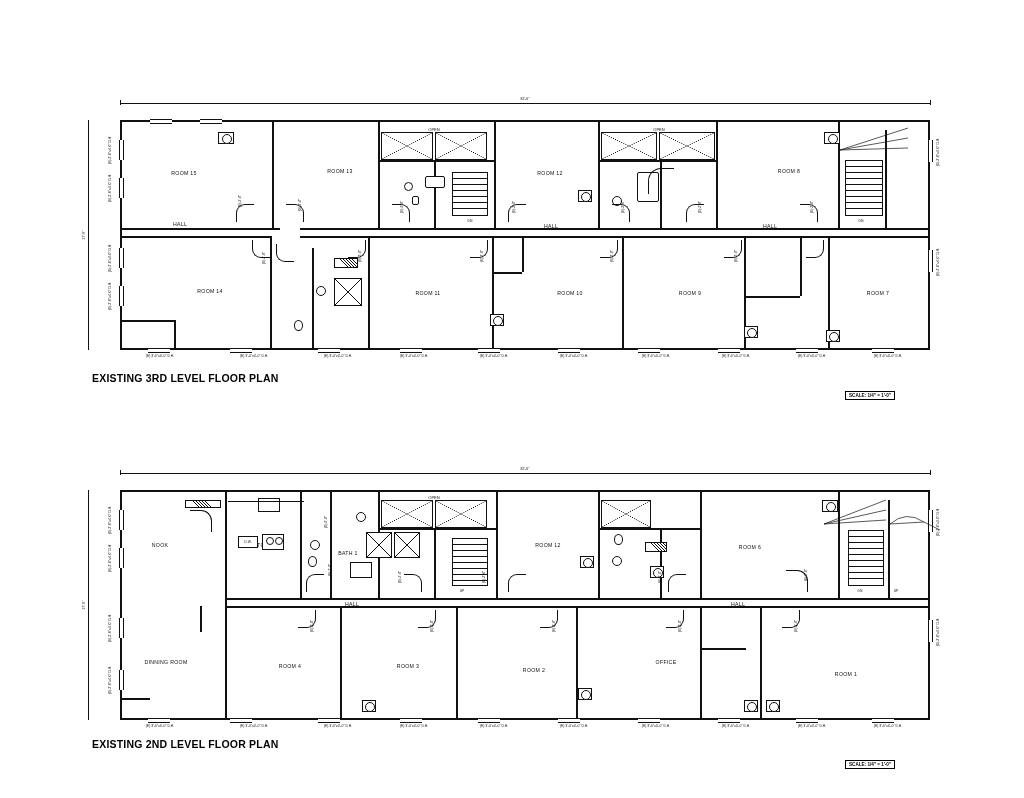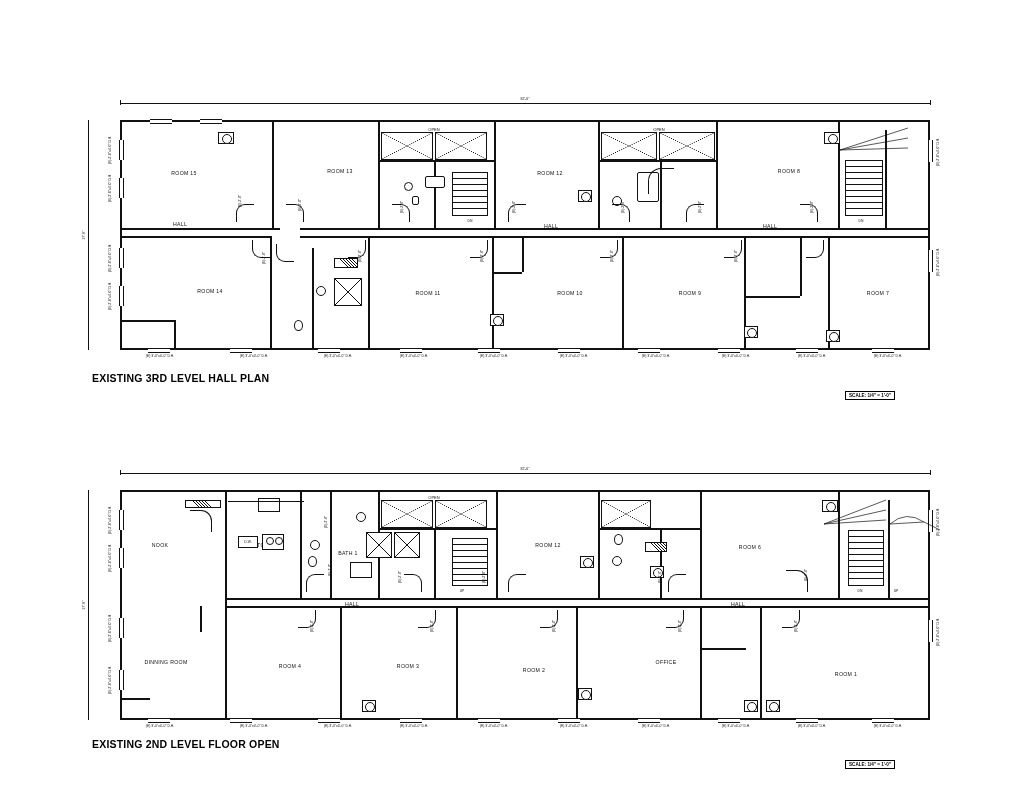--- a/index.html
+++ b/index.html
@@ -265,21 +265,21 @@
     <div class="tiny" style="left:494px;top:356px;">(E) 3'-0"x4'-0" D.H.</div>
     <div class="tiny" style="left:574px;top:356px;">(E) 3'-0"x4'-0" D.H.</div>
     <div class="tiny" style="left:656px;top:356px;">(E) 3'-0"x4'-0" D.H.</div>
     <div class="tiny" style="left:736px;top:356px;">(E) 3'-0"x4'-0" D.H.</div>
     <div class="tiny" style="left:812px;top:356px;">(E) 3'-0"x4'-0" D.H.</div>
     <div class="tiny" style="left:888px;top:356px;">(E) 3'-0"x4'-0" D.H.</div>
 
     <div class="win" style="left:150px;top:119px;width:22px;height:3px;"></div>
     <div class="win" style="left:200px;top:119px;width:22px;height:3px;"></div>
 
-    <div class="title" style="left:92px;top:372px;">EXISTING 3RD LEVEL HALL PLAN</div>
+    <div class="title" style="left:92px;top:372px;">EXISTING 3RD LEVEL FLOOR PLAN</div>
     <div class="scale" style="left:845px;top:391px;">SCALE: 1/4" = 1'-0"</div>
   </div>
 
   <div class="plan" style="left:0;top:370px;width:1024px;height:428px;">
 
     <div class="dim h" style="left:120px;top:103px;width:810px;"></div>
     <div class="tick" style="left:120px;top:100px;"></div>
     <div class="tick" style="left:930px;top:100px;"></div>
     <div class="dimtext" style="left:525px;top:99px;">82'-6"</div>
 
@@ -473,17 +473,17 @@
     <div class="tiny" style="left:254px;top:356px;">(E) 3'-0"x4'-0" D.H.</div>
     <div class="tiny" style="left:338px;top:356px;">(E) 3'-0"x4'-0" D.H.</div>
     <div class="tiny" style="left:414px;top:356px;">(E) 3'-0"x4'-0" D.H.</div>
     <div class="tiny" style="left:494px;top:356px;">(E) 3'-0"x4'-0" D.H.</div>
     <div class="tiny" style="left:574px;top:356px;">(E) 3'-0"x4'-0" D.H.</div>
     <div class="tiny" style="left:656px;top:356px;">(E) 3'-0"x4'-0" D.H.</div>
     <div class="tiny" style="left:736px;top:356px;">(E) 3'-0"x4'-0" D.H.</div>
     <div class="tiny" style="left:812px;top:356px;">(E) 3'-0"x4'-0" D.H.</div>
     <div class="tiny" style="left:888px;top:356px;">(E) 3'-0"x4'-0" D.H.</div>
 
-    <div class="title" style="left:92px;top:368px;">EXISTING 2ND LEVEL FLOOR OPEN</div>
+    <div class="title" style="left:92px;top:368px;">EXISTING 2ND LEVEL FLOOR PLAN</div>
     <div class="scale" style="left:845px;top:390px;">SCALE: 1/4" = 1'-0"</div>
   </div>
 
 </div>
 
 </body></html>

